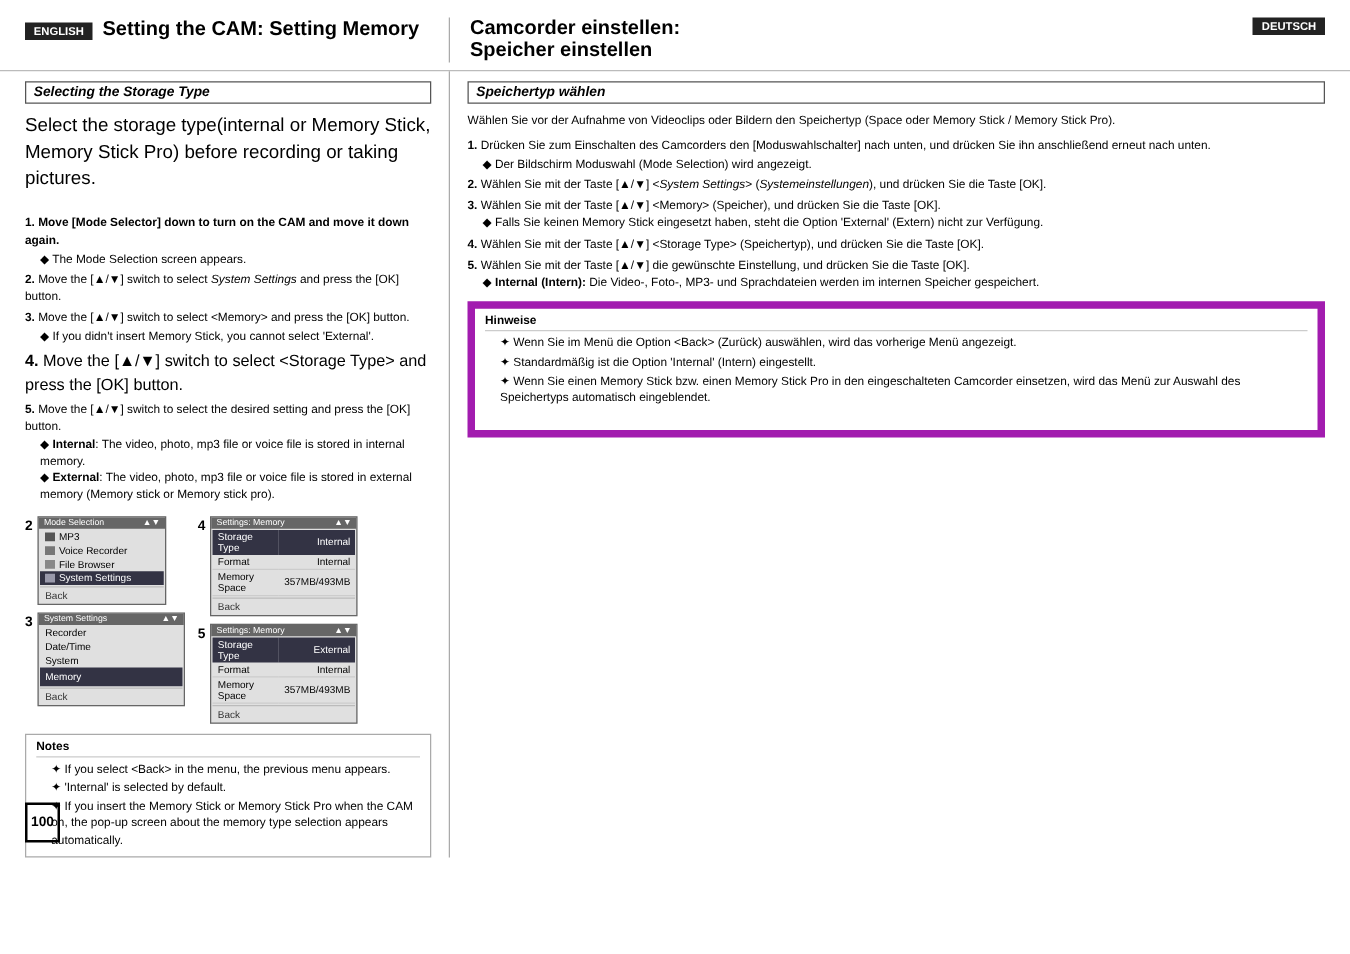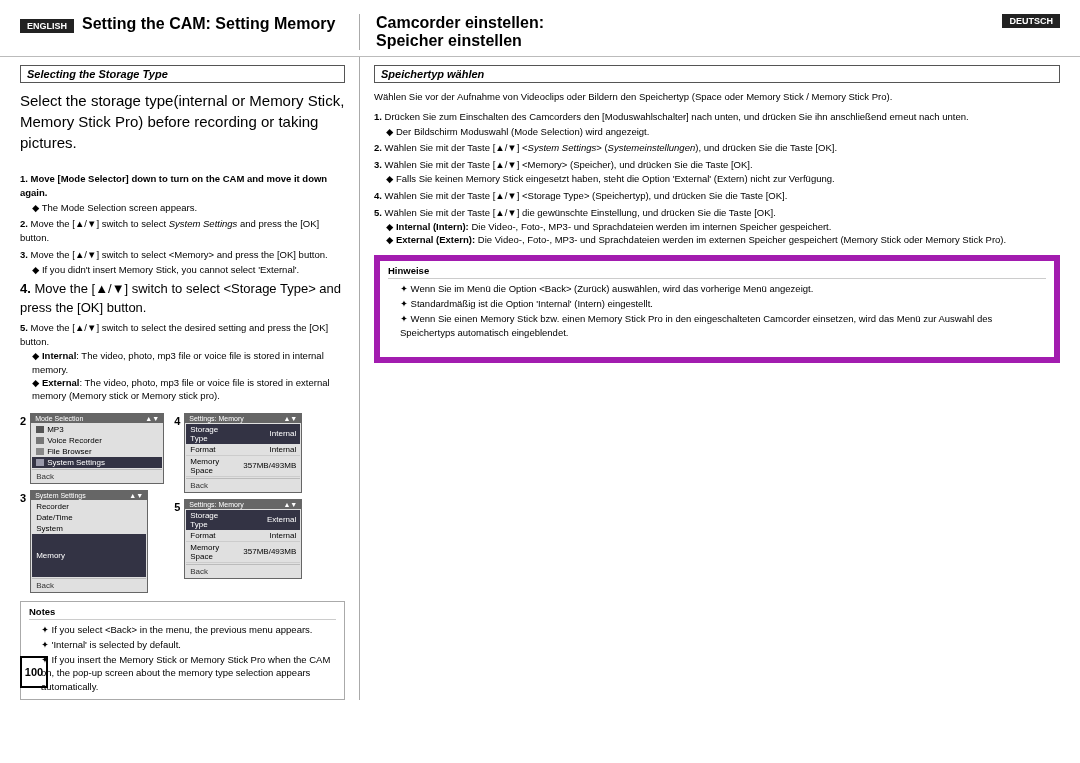--- a/index.html
+++ b/index.html
@@ -74,21 +74,21 @@
       </div>
     </div>
 
     
     <div style="display:flex; gap:10px; margin-top:10px; margin-left:0;">
 
       <div style="display:flex; flex-direction:column; gap:6px;">
 
         <div style="display:flex; align-items:flex-start; gap:4px;">
           <span style="font-size:11px; font-weight:bold; margin-top:2px;">2</span>
-          <div style="border:1px solid #666; background:#e0e0e0; width:134px;">
+          <div style="border:1px solid #666; background:#e0e0e0; width:103px;">
             <div style="background:#666; color:#fff; padding:1px 4px; font-size:7px; display:flex; justify-content:space-between;">
               <span>Mode Selection</span>
               <span>▲▼</span>
             </div>
             <div style="padding:1px;">
               <div style="padding:1px 4px; font-size:8px; display:flex; gap:3px; align-items:center;"><span style="width:8px; height:7px; background:#555; display:inline-block;"></span>MP3</div>
               <div style="padding:1px 4px; font-size:8px; display:flex; gap:3px; align-items:center;"><span style="width:8px; height:7px; background:#777; display:inline-block;"></span>Voice Recorder</div>
               <div style="padding:1px 4px; font-size:8px; display:flex; gap:3px; align-items:center;"><span style="width:8px; height:7px; background:#888; display:inline-block;"></span>File Browser</div>
               <div style="padding:1px 4px; font-size:8px; display:flex; gap:3px; align-items:center; background:#334; color:#fff;"><span style="width:8px; height:7px; background:#99a; display:inline-block;"></span>System Settings</div>
               <div style="border-top:1px solid #bbb; margin:1px 0;"></div>
@@ -101,21 +101,21 @@
           <span style="font-size:11px; font-weight:bold; margin-top:2px;">3</span>
           <div style="border:1px solid #666; background:#e0e0e0; width:118px;">
             <div style="background:#666; color:#fff; padding:1px 4px; font-size:7px; display:flex; justify-content:space-between;">
               <span>System Settings</span>
               <span>▲▼</span>
             </div>
             <div style="padding:1px;">
               <div style="padding:1px 4px; font-size:8px;">Recorder</div>
               <div style="padding:1px 4px; font-size:8px;">Date/Time</div>
               <div style="padding:1px 4px; font-size:8px;">System</div>
-              <div style="padding:17px 4px; font-size:8px; background:#334; color:#fff;">Memory</div>
+              <div style="padding:3px 4px; font-size:8px; background:#334; color:#fff;">Memory</div>
               <div style="border-top:1px solid #bbb; margin:1px 0;"></div>
               <div style="padding:1px 4px; font-size:8px; color:#333;">Back</div>
             </div>
           </div>
         </div>
       </div>
 
       <div style="display:flex; flex-direction:column; gap:6px;">
 
         <div style="display:flex; align-items:flex-start; gap:4px;">
@@ -217,21 +217,20 @@
         <div style="padding-left:12px; font-size:9.5px; line-height:1.4;">◆ Falls Sie keinen Memory Stick eingesetzt haben, steht die Option 'External' (Extern) nicht zur Verfügung.</div>
       </div>
 
       <div style="font-size:9.5px; line-height:1.5; margin-bottom:3px;">
         <span><strong>4.</strong> Wählen Sie mit der Taste [▲/▼] &lt;Storage Type&gt; (Speichertyp), und drücken Sie die Taste [OK].</span>
       </div>
 
       <div style="font-size:9.5px; line-height:1.5; margin-bottom:3px;">
         <span><strong>5.</strong> Wählen Sie mit der Taste [▲/▼] die gewünschte Einstellung, und drücken Sie die Taste [OK].</span>
         <div style="padding-left:12px; font-size:9.5px; line-height:1.4;">◆ <strong>Internal (Intern):</strong> Die Video-, Foto-, MP3- und Sprachdateien werden im internen Speicher gespeichert.</div>
-        <div style="padding-left:12px; font-size:9.5px; line-height:1.4;">◆ <strong>External (Extern):</strong> Die Video-, Foto-, MP3- und Sprachdateien werden im externen Speicher gespeichert (Memory Stick oder Memory Stick Pro).</div>
       </div>
     </div>
 
     
     <div style="border:6px solid #a21caf; padding:4px 8px; margin-top:8px; font-size:9.5px;">
       <div style="font-weight:bold; margin-bottom:3px; padding-bottom:2px; border-bottom:1px solid #ccc;">Hinweise</div>
       <div style="padding-left:12px; margin-bottom:2px; line-height:1.4;">✦ Wenn Sie im Menü die Option &lt;Back&gt; (Zurück) auswählen, wird das vorherige Menü angezeigt.</div>
       <div style="padding-left:12px; margin-bottom:2px; line-height:1.4;">✦ Standardmäßig ist die Option 'Internal' (Intern) eingestellt.</div>
       <div style="padding-left:12px; margin-bottom:14px; line-height:1.4;">✦ Wenn Sie einen Memory Stick bzw. einen Memory Stick Pro in den eingeschalteten Camcorder einsetzen, wird das Menü zur Auswahl des Speichertyps automatisch eingeblendet.</div>
     </div>

